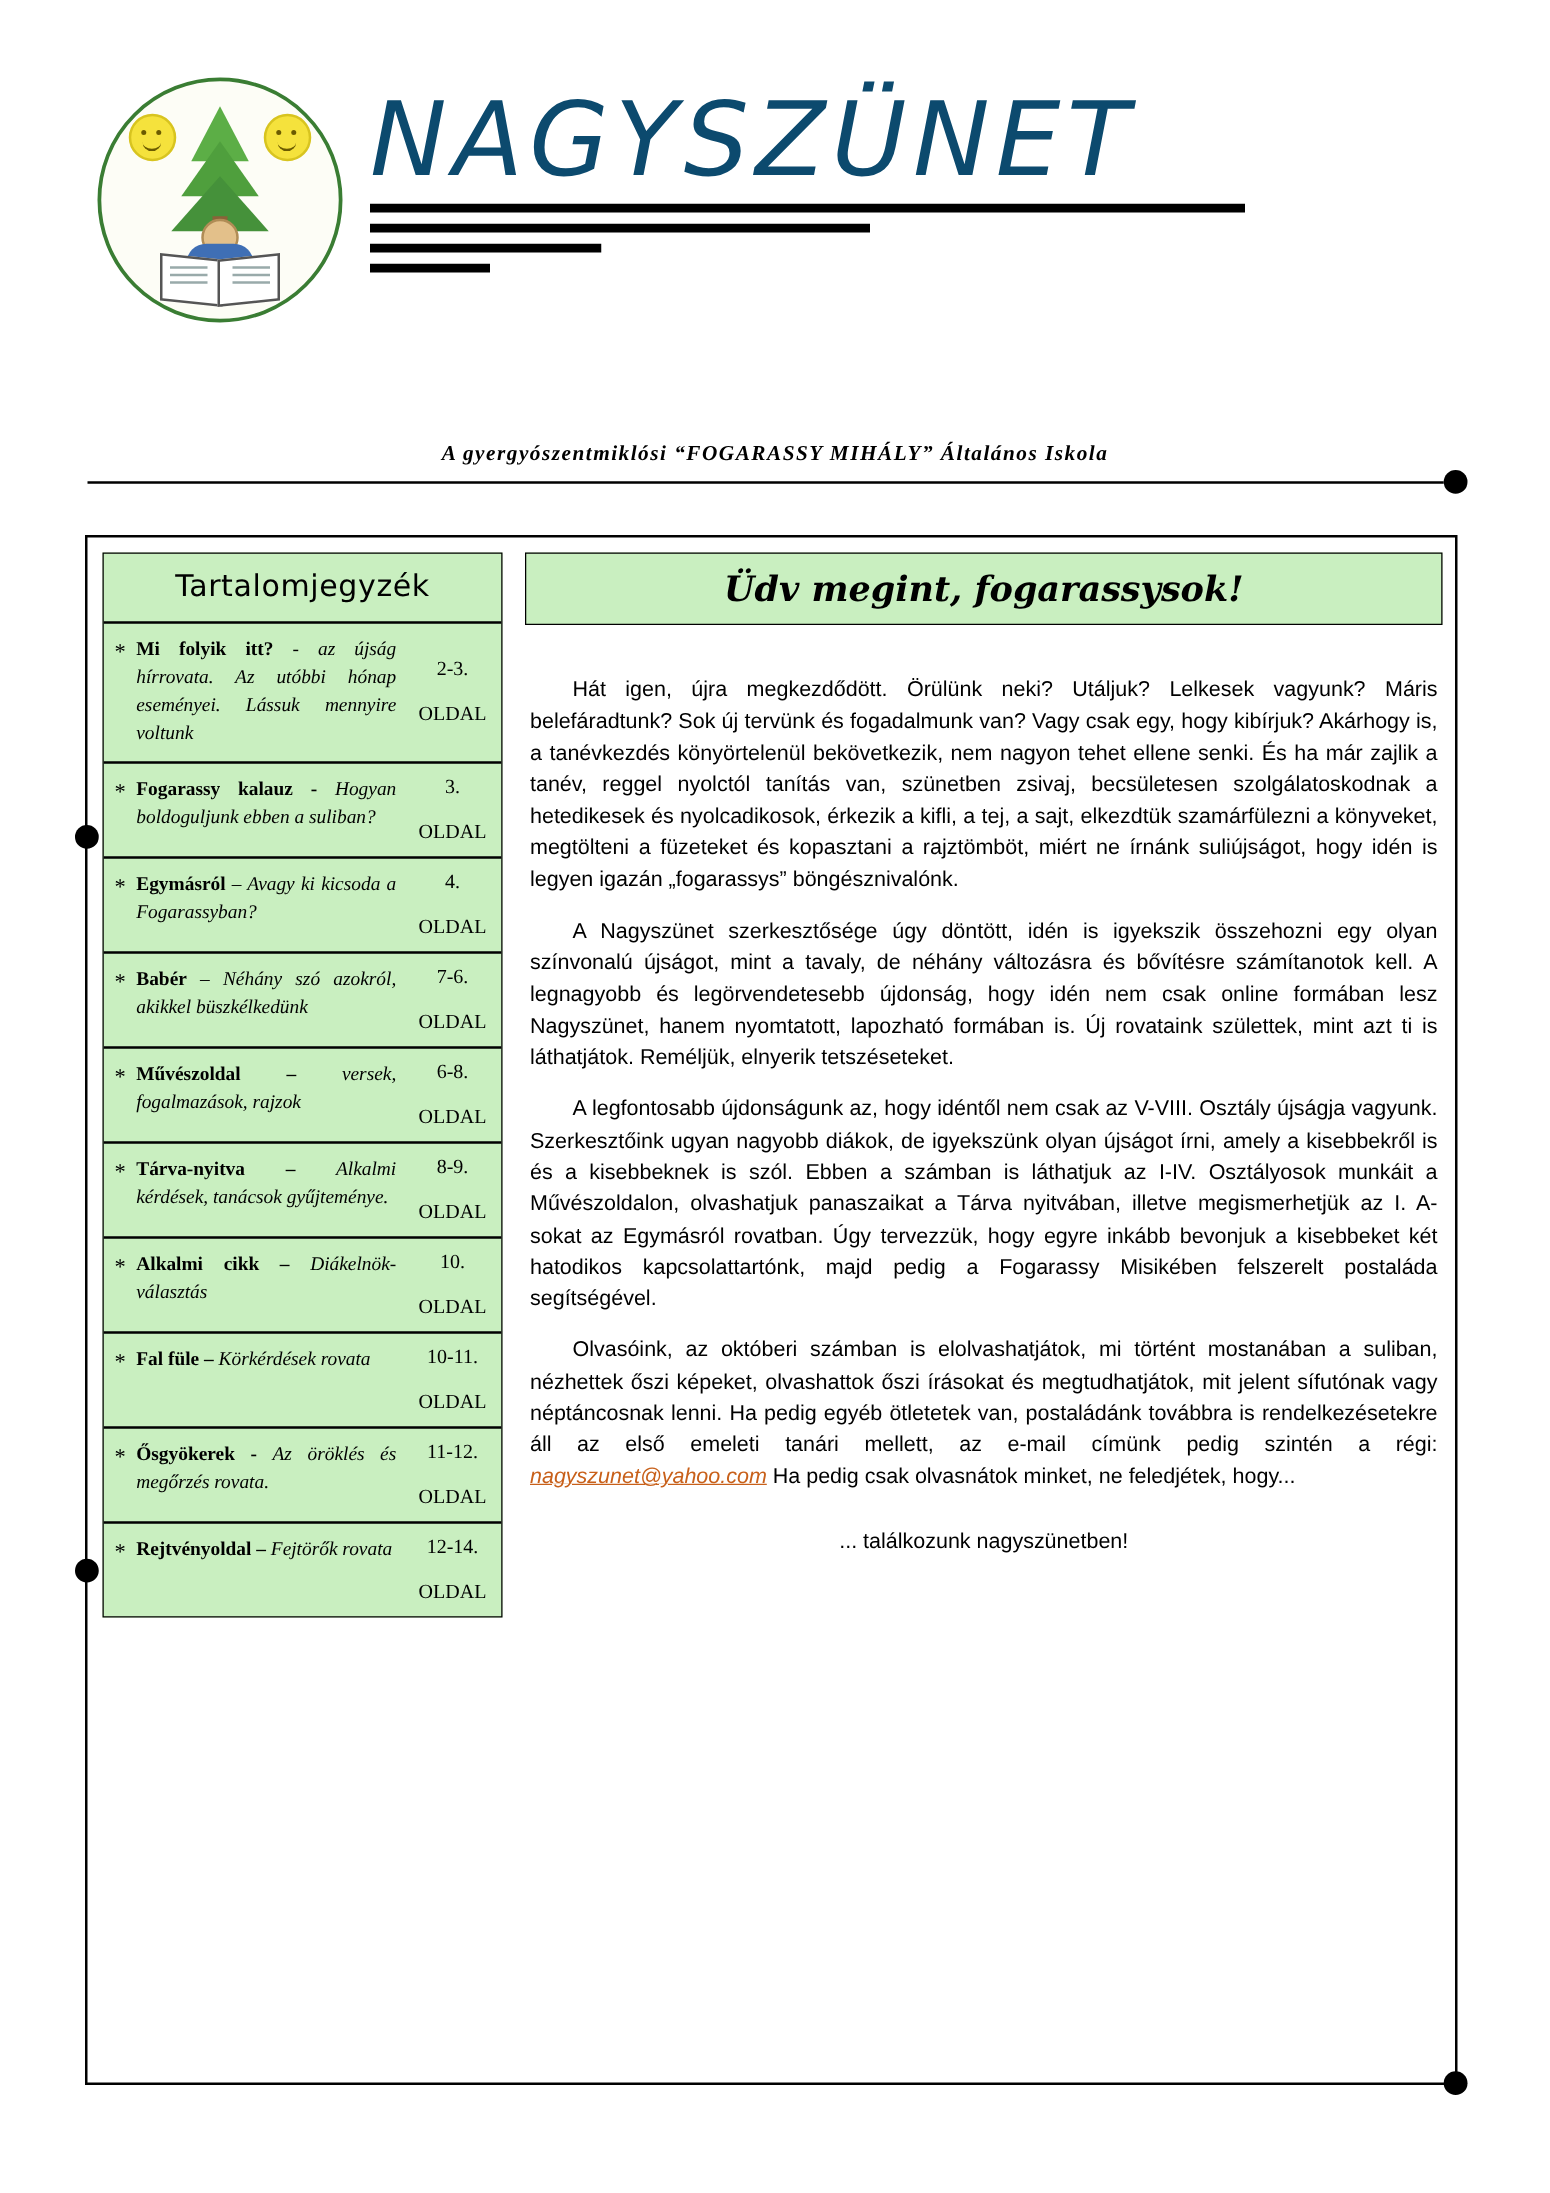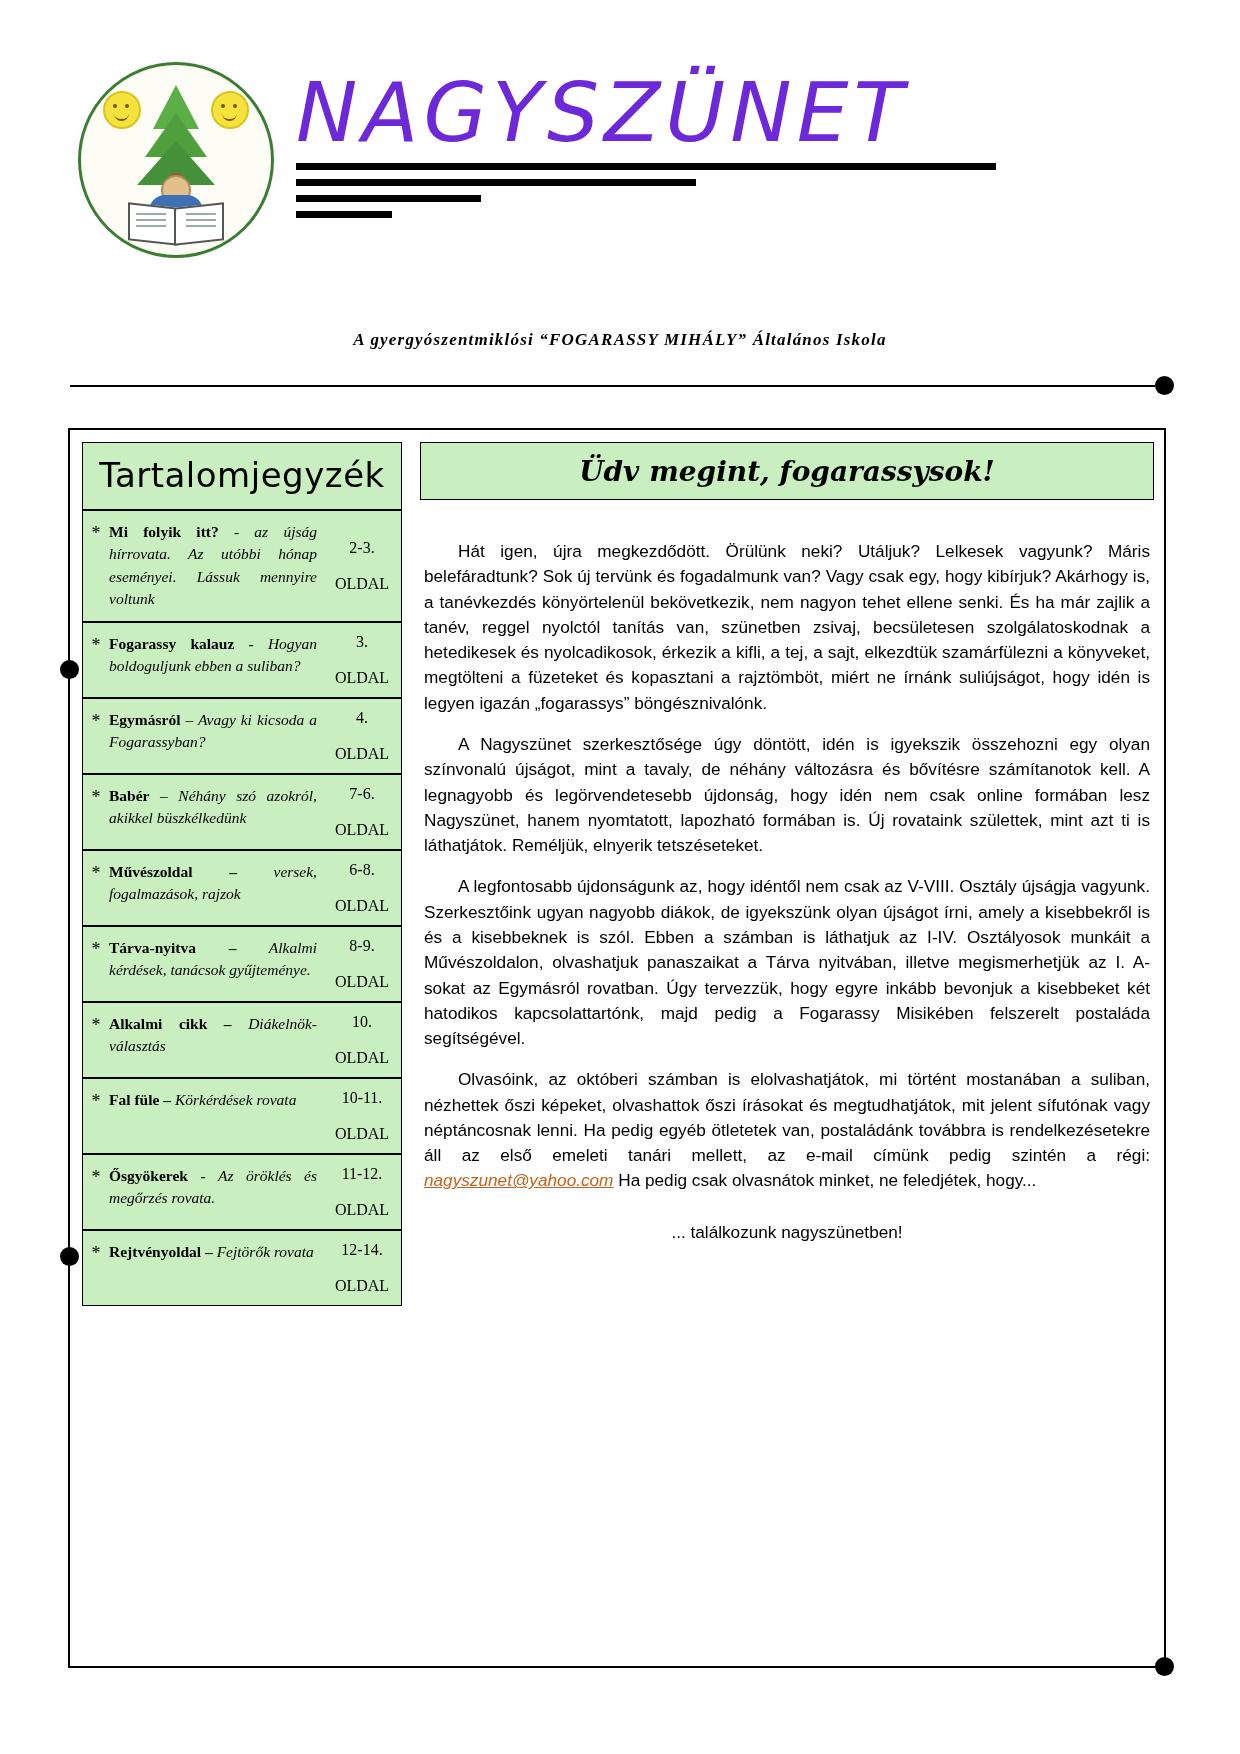--- a/index.html
+++ b/index.html
@@ -151,21 +151,21 @@
     top: 72px;
     width: 700px;
   }
   .masthead-title {
     font-family: "DejaVu Sans", sans-serif;
     font-size: 82px;
     font-style: italic;
     font-weight: 400;
     letter-spacing: 5px;
     line-height: 1;
-    color: #6d28d9;
+    color: #0c4a6e;
     white-space: nowrap;
   }
   .rule {
     background: #000;
     margin-top: 9px;
   }
   .rule.r1 { width: 700px; height: 7px; }
   .rule.r2 { width: 400px; height: 7px; }
   .rule.r3 { width: 185px; height: 7px; }
   .rule.r4 { width: 96px; height: 7px; }
@@ -174,21 +174,21 @@
     position: absolute;
     top: 330px;
     left: 0;
     width: 1240px;
     text-align: center;
     font-family: "Liberation Serif", serif;
     font-weight: bold;
     font-size: 17px;
     letter-spacing: 1.2px;
   }
-  .subtitle .l1 { font-style: italic; }
+  .subtitle .l1 { font-style: italic; margin-top: 23px; }
   .subtitle .l2 { margin-top: 5px; }
   .subtitle .l2 .sp { font-style: italic; }
 
   
   .frame {
     position: absolute;
     left: 68px;
     top: 428px;
     width: 1098px;
     height: 1240px;
@@ -217,21 +217,21 @@
     position: absolute;
     left: 12px;
     top: 12px;
     width: 320px;
     background: #c9efc0;
     border: 1px solid #000;
     box-sizing: border-box;
   }
   .toc-title {
     font-family: "DejaVu Sans", sans-serif;
-    font-size: 34px;
+    font-size: 24px;
     text-align: center;
     padding: 12px 0 14px;
     letter-spacing: 0.5px;
   }
   .toc-divider {
     height: 2px;
     background: #000;
     margin: 0;
   }
   .toc-item {

